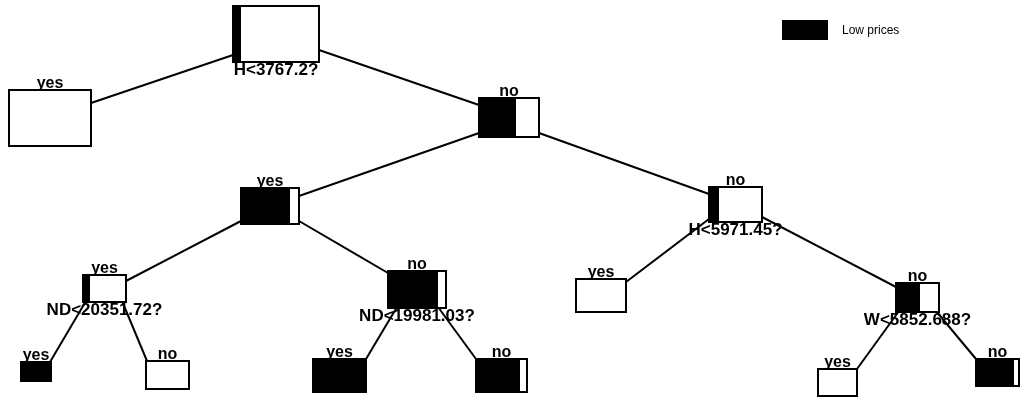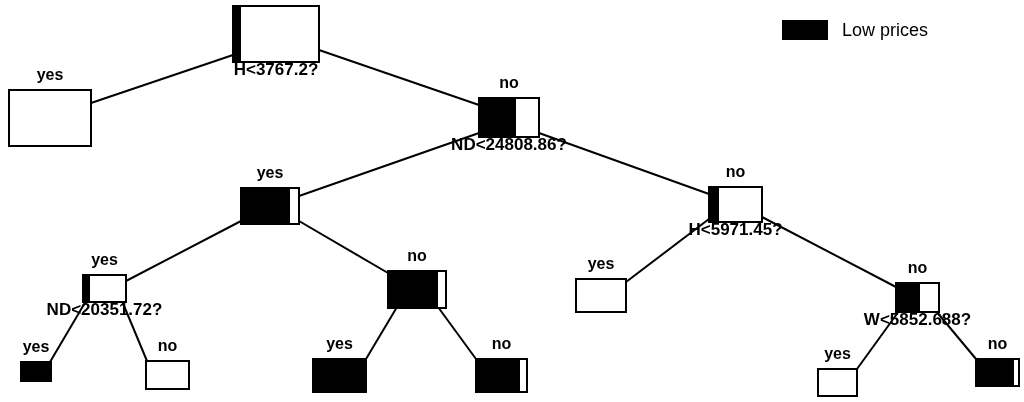--- a/index.html
+++ b/index.html
@@ -33,21 +33,21 @@
     position: absolute;
     bottom: 100%;
     left: 50%;
     transform: translateX(-50%);
     margin-bottom: 0px;
     font-size: 16px;
     font-weight: bold;
     color: #000000;
     white-space: nowrap;
     line-height: 1;
-    padding-bottom: 8px;
+    padding-bottom: 0;
   }
   .split-label {
     position: absolute;
     top: 100%;
     left: 50%;
     transform: translateX(-50%);
     margin-top: 0;
     font-size: 17px;
     font-weight: bold;
     color: #000000;
@@ -66,21 +66,21 @@
   }
   .legend-swatch {
     display: inline-block;
     width: 46px;
     height: 20px;
     box-sizing: border-box;
     border: 2.5px solid #000000;
     margin-right: 14px;
   }
   .legend-label {
-    font-size: 18px;
+    font-size: 12px;
     color: #000000;
     line-height: 1;
   }
 </style>
 </head>
 <body>
 
 <div id="figure">
 
   <svg id="edges" viewBox="0 0 1024 402">
@@ -106,21 +106,20 @@
   </div>
 
   <div class="node" style="left:8px; top:89px; width:84px; height:58px;">
     <div class="fill" style="width: 0%;"></div>
     <span class="branch-label">yes</span>
   </div>
 
   <div class="node" style="left:478px; top:97px; width:62px; height:41px;">
     <div class="fill" style="width: 62%;"></div>
     <span class="branch-label">no</span>
-    <span class="split-label">ND&lt;24808.86?</span>
   </div>
 
   <div class="node" style="left:240px; top:187px; width:60px; height:38px;">
     <div class="fill" style="width: 85%;"></div>
     <span class="branch-label">yes</span>
   </div>
 
   <div class="node" style="left:708px; top:186px; width:55px; height:37px;">
     <div class="fill" style="width: 17%;"></div>
     <span class="branch-label">no</span>
@@ -129,20 +128,21 @@
 
   <div class="node" style="left:82px; top:274px; width:45px; height:29px;">
     <div class="fill" style="width: 15%;"></div>
     <span class="branch-label">yes</span>
     <span class="split-label">ND&lt;20351.72?</span>
   </div>
 
   <div class="node" style="left:387px; top:270px; width:60px; height:39px;">
     <div class="fill" style="width: 88%;"></div>
     <span class="branch-label">no</span>
+    <span class="split-label">ND&lt;19981.03?</span>
   </div>
 
   <div class="node" style="left:20px; top:361px; width:32px; height:21px;">
     <div class="fill" style="width: 100%;"></div>
     <span class="branch-label">yes</span>
   </div>
   <div class="node" style="left:145px; top:360px; width:45px; height:30px;">
     <div class="fill" style="width: 0%;"></div>
     <span class="branch-label">no</span>
   </div>

